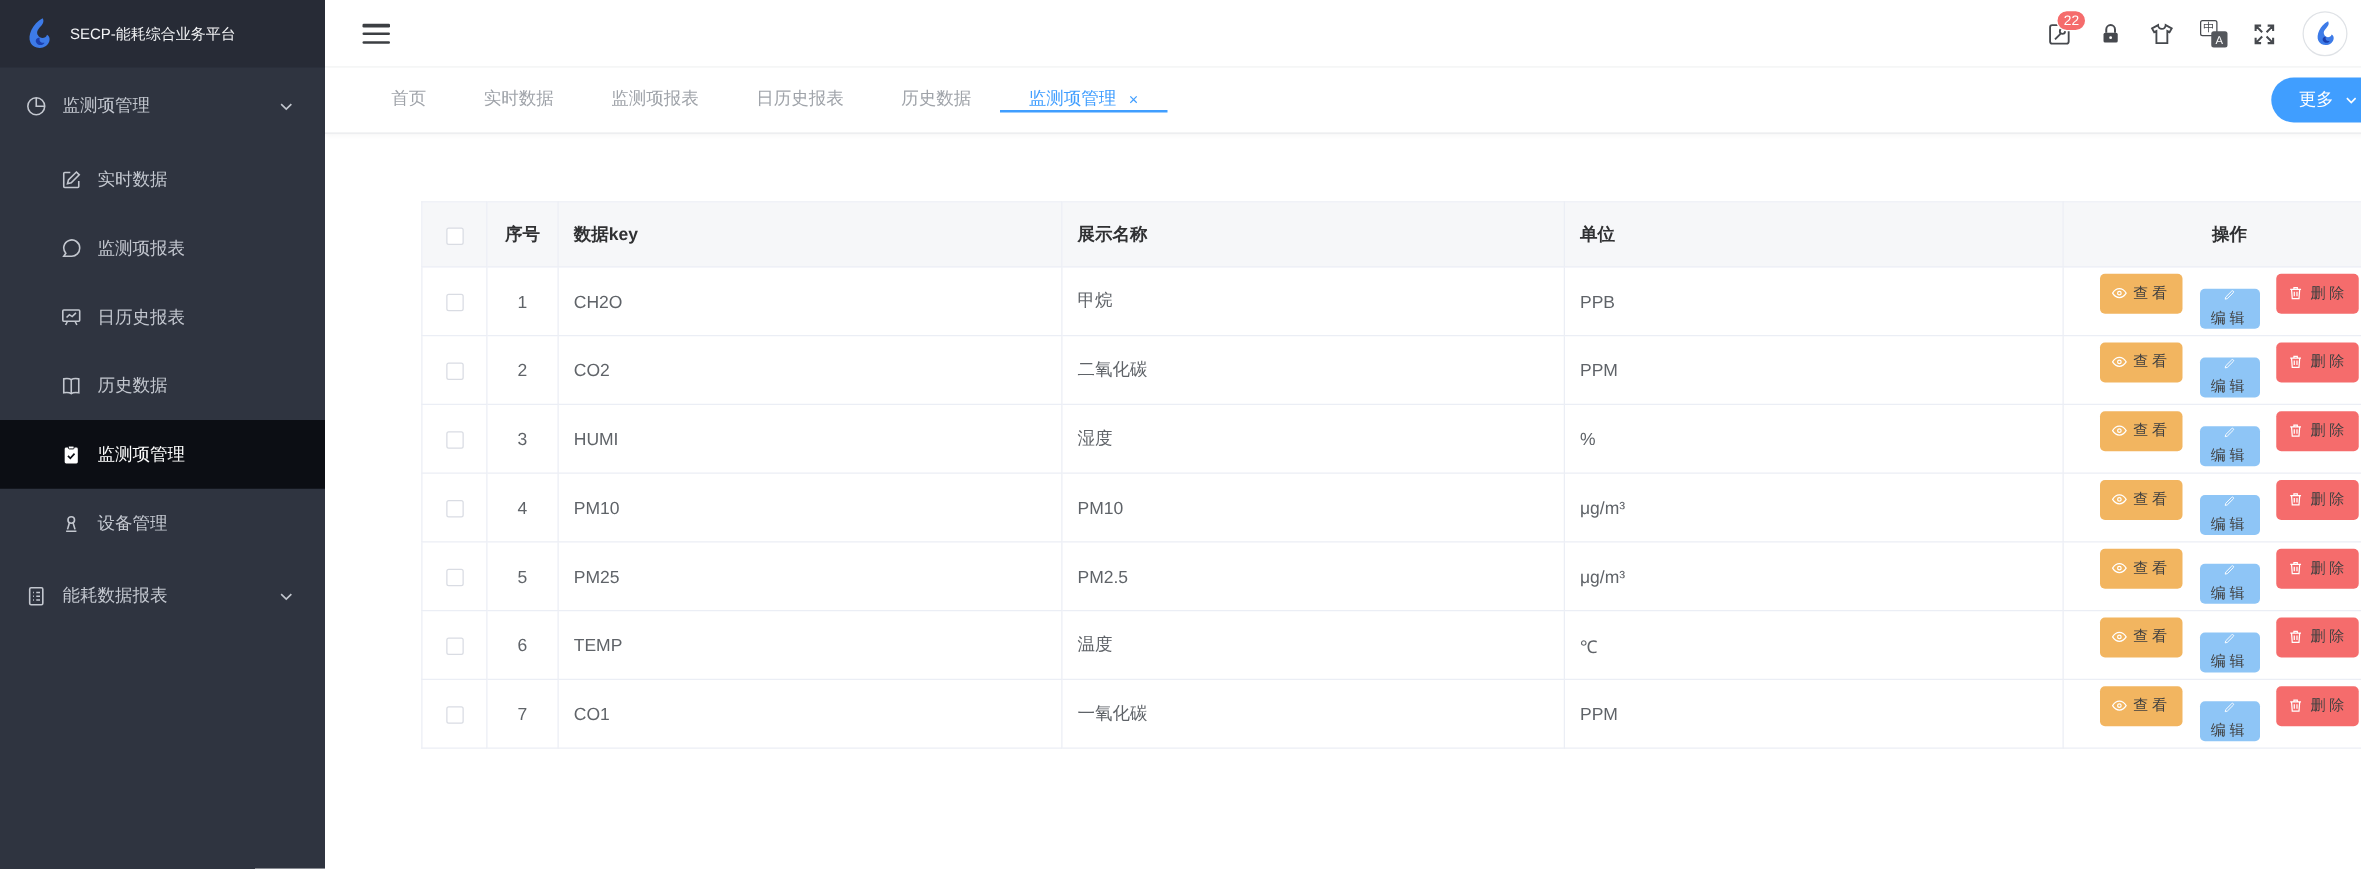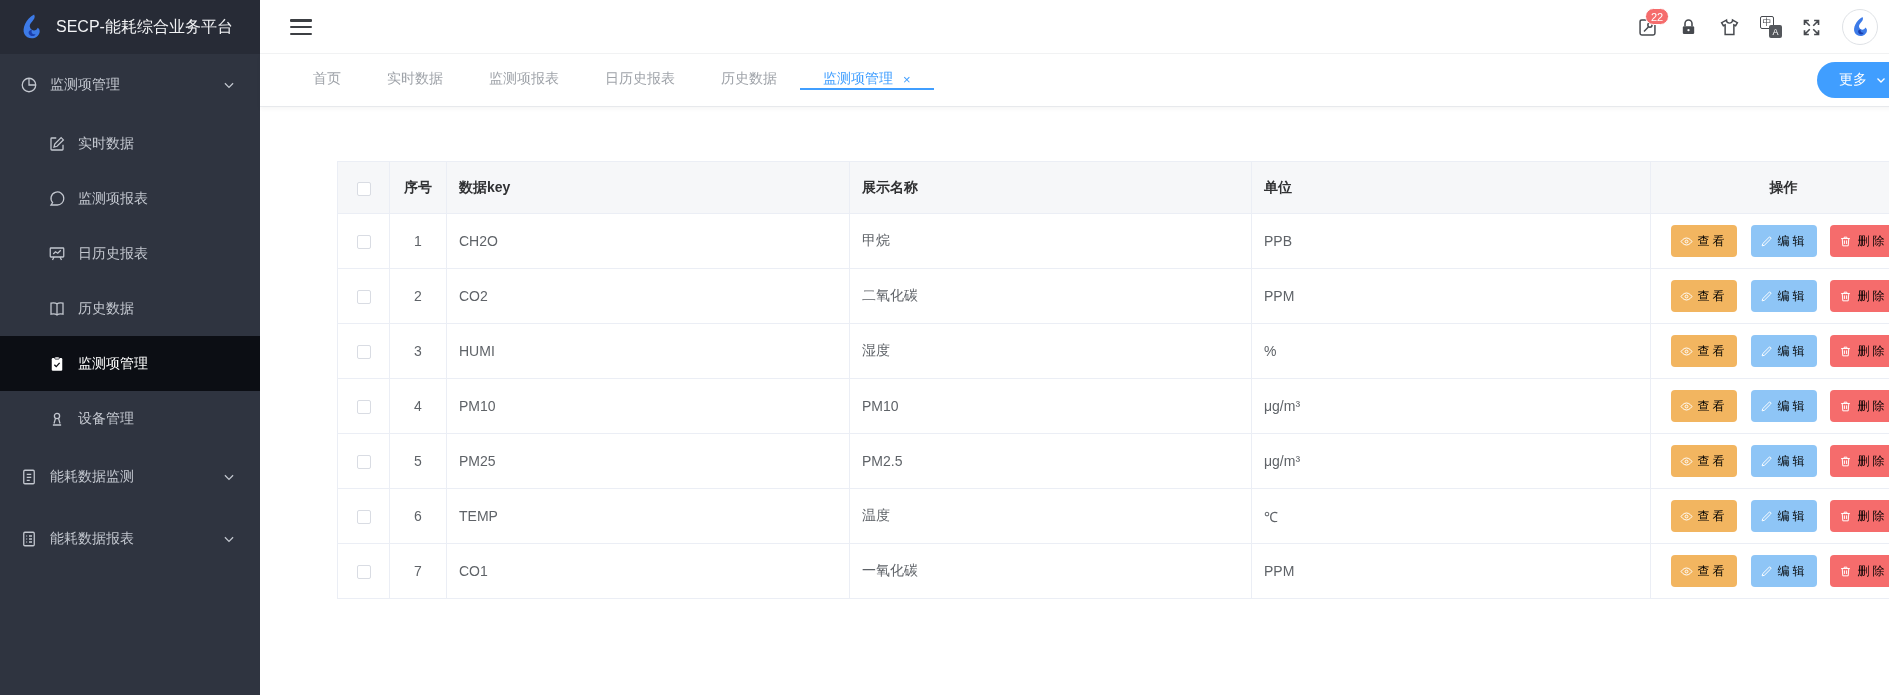--- a/index.html
+++ b/index.html
@@ -3,21 +3,21 @@
 <meta charset="utf-8">
 <style>
   * { box-sizing: border-box; margin: 0; padding: 0; }
   html,body { width:1889px; height:695px; overflow:hidden;
     font-family:"Liberation Sans", sans-serif; background:#fff; }
   .app { display:flex; width:1889px; height:695px; }
 
   
   .sidebar { width:260px; height:695px; background:#2f3440; flex-shrink:0; }
   .logo { height:54px; background:#272b36; display:flex; align-items:center;
-    padding-left:16px; gap:10px; color:#f2f3f5; font-size:16px; white-space:nowrap; }
+    padding-left:16px; gap:10px; color:#f2f3f5; font-size:12px; white-space:nowrap; }
   .logo svg { width:30px; height:30px; }
   .nav-item { position:relative; display:flex; align-items:center; gap:12px;
     color:#c3c7cf; font-size:14px; cursor:pointer; white-space:nowrap; }
   .nav-item.top { height:62px; padding-left:20px; }
   .nav-item.sub { height:55px; padding-left:48px; }
   .nav-item.active { background:#0c0e14; color:#fff; }
   .nav-item svg { width:18px; height:18px; flex-shrink:0; }
   .chev { position:absolute; right:24px; width:14px !important; height:14px !important; }
 
   
@@ -69,26 +69,26 @@
   .btn-danger { background:#f56c6c; }
 
   table { border-collapse:collapse; table-layout:fixed; width:1579px; margin-top:21px;margin-left:40px; }
   th, td { border:1px solid #ebeef5; }
   thead th { background:#f6f7f9; height:52px; font-weight:bold; color:#303133;
     text-align:left; padding:0 12px; font-size:14px; }
   tbody td { height:55px; color:#5f6368; font-size:14px; padding:0 12px; background:#fff; }
   th.c, td.c { text-align:center; padding:0; }
   .checkbox { display:inline-block; width:14px; height:14px; border:1px solid #d9dce3;
     border-radius:2px; background:#fff; vertical-align:middle; cursor:pointer; }
-  .row-btn { height:32px; border:none; border-radius:4px; color:#000000; font-size:12px;
+  .row-btn { height:32px; border:none; border-radius:4px; color:#404040; font-size:12px;
     display:inline-flex; align-items:center; gap:5px; padding:0 9px;
     letter-spacing:3px; margin:0 5px; cursor:pointer; }
   .row-btn svg { width:13px; height:13px; }
   .rb-view { background:#f2b560; }
-  .rb-edit { background:#8ec5f6; }
+  .rb-edit { background:#8ec5f6;flex-direction:column; }
   .rb-del  { background:#f56c6c; }
 </style>
 </head>
 <body>
 
 <div class="app">
 
   <aside class="sidebar">
     <div class="logo">
       <svg viewBox="0 0 24 24">
@@ -153,30 +153,20 @@
 
       <div class="nav-item sub">
         <svg viewBox="0 0 24 24" fill="none" stroke="currentColor" stroke-width="1.7">
           <circle cx="12" cy="8" r="3.5"></circle>
             <path d="M10 11.2L8 18M14 11.2L16 18M6.5 20h11"></path>
         </svg>
         <span>设备管理</span>
       </div>
 
 
-      <div class="nav-item top">
-        <svg viewBox="0 0 24 24" fill="none" stroke="currentColor" stroke-width="1.7">
-          <rect x="5" y="3" width="14" height="18" rx="1.5"></rect>
-            <path d="M9 8.5h6M9 12.5h6M9 16.5h4"></path>
-        </svg>
-        <span>能耗数据监测</span>
-        <svg class="chev" viewBox="0 0 24 24" fill="none" stroke="currentColor" stroke-width="2.2">
-            <path d="M5 9l7 7 7-7"></path>
-          </svg>
-      </div>
 
       <div class="nav-item top">
         <svg viewBox="0 0 24 24" fill="none" stroke="currentColor" stroke-width="1.7">
           <rect x="5" y="3" width="14" height="18" rx="1.5"></rect>
           <path d="M8.5 8h1M12 8h4M8.5 12h1M12 12h4M8.5 16h1M12 16h4"></path>
         </svg>
         <span>能耗数据报表</span>
         <svg class="chev" viewBox="0 0 24 24" fill="none" stroke="currentColor" stroke-width="2.2">
             <path d="M5 9l7 7 7-7"></path>
           </svg>

